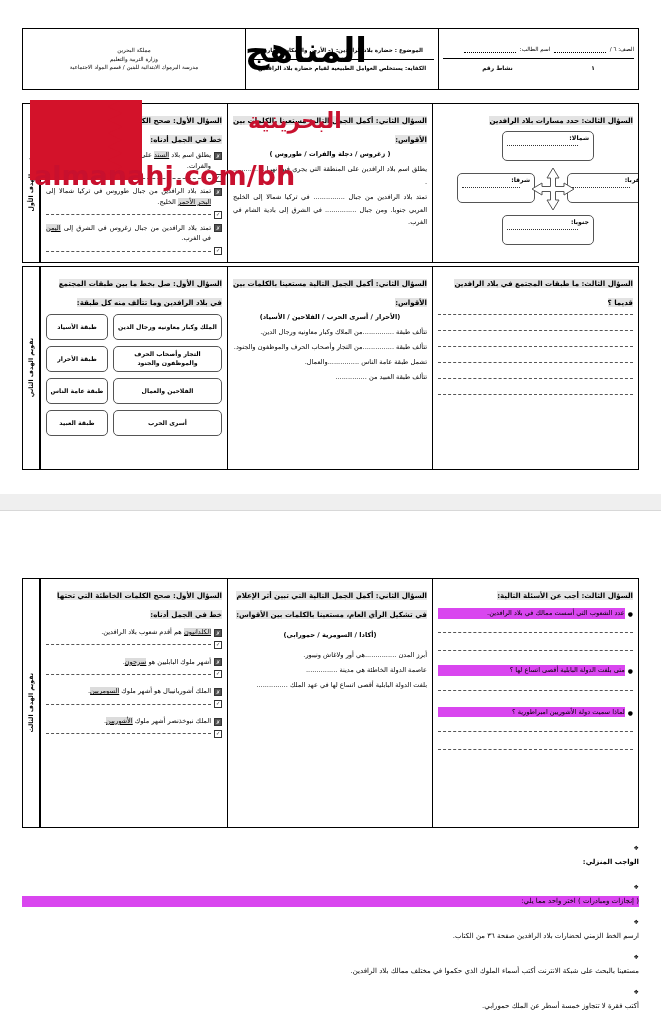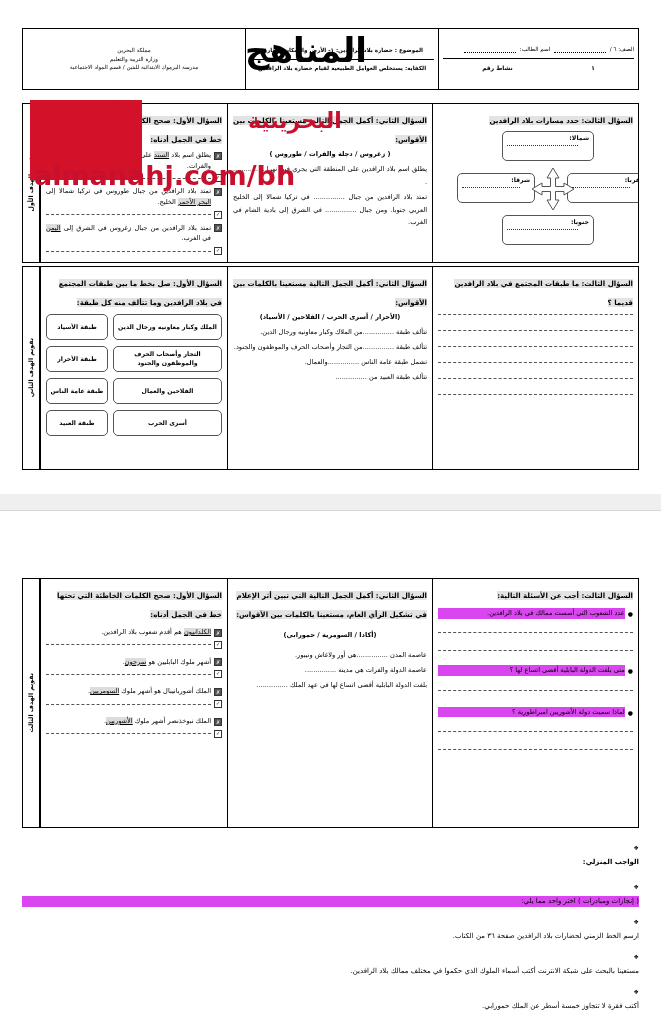--- a/index.html
+++ b/index.html
@@ -289,22 +289,22 @@
           <span class="hw-bullet">●</span>
           <span class="stmt-txt hl">لماذا سميت دولة الأشوريين امبراطورية ؟</span>
         </div>
         <div class="ansline" style="margin-top:12px;"></div>
         <div class="ansline" style="margin-top:16px;"></div>
       </div>
 
       <div class="qcol" style="flex:0 0 205px;">
         <div class="qhead-wrap"><span class="qhead">السؤال الثاني: أكمل الجمل التالية التي تبين أثر الإعلام في تشكيل الرأي العام، مستعينا بالكلمات بين الأقواس:</span></div>
         <div class="hint" style="margin-top:10px;">(أكادا / السومرية / حمورابي)</div>
-        <div class="fillp" style="margin-top:10px;">عاصمة المدن ...............هي أور ولاغاش ونيبور.</div>
-        <div class="fillp">عاصمة الدولة والفرات هي مدينة ...............</div>
+        <div class="fillp" style="margin-top:10px;">أبرز المدن ...............هي أور ولاغاش ونيبور.</div>
+        <div class="fillp">عاصمة الدولة الخاطئة هي مدينة ...............</div>
         <div class="fillp">بلغت الدولة البابلية أقصى اتساع لها في عهد الملك ...............</div>
       </div>
 
       <div class="qcol">
         <div class="qhead-wrap"><span class="qhead">السؤال الأول: صحح الكلمات الخاطئة التي  تحتها خط في الجمل أدناه:</span></div>
 
         <div class="stmt" style="margin-top:6px;">
           <span class="box-x">✗</span>
           <span class="stmt-txt"><u class="ul">الكلدانيون</u><span> هم أقدم شعوب بلاد الرافدين.</span></span>
         </div>

